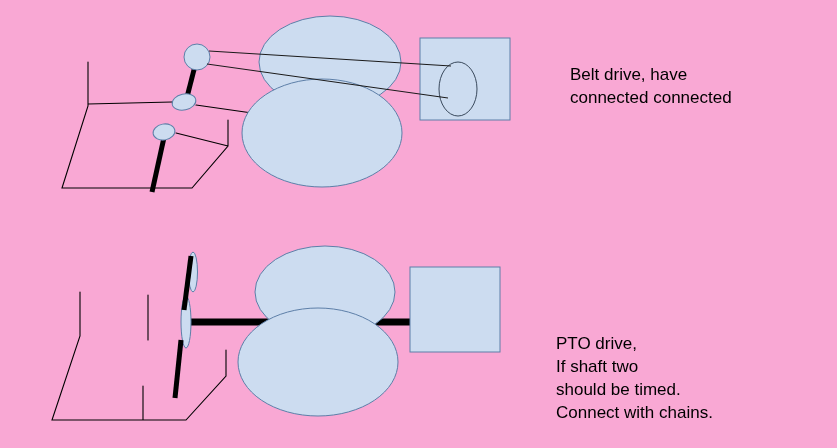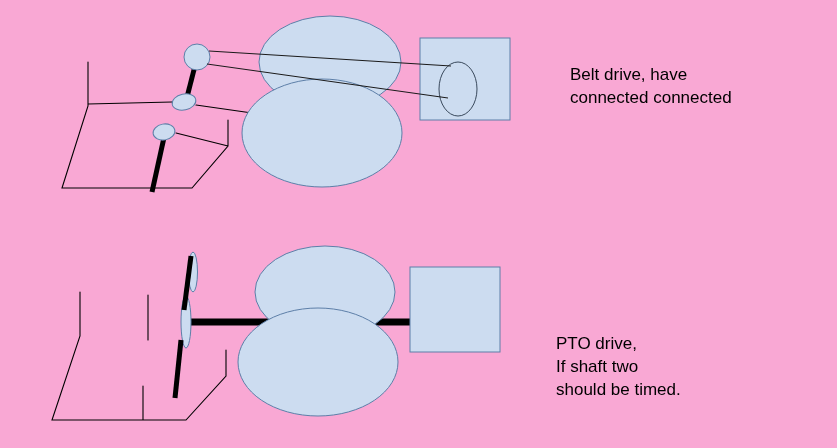--- a/index.html
+++ b/index.html
@@ -78,15 +78,16 @@
 
   <div class="caption caption-top">
     <div class="caption-line">Belt drive, have</div>
     <div class="caption-line">connected connected</div>
   </div>
 
   <div class="caption caption-bottom">
     <div class="caption-line">PTO drive,</div>
     <div class="caption-line">If shaft two</div>
     <div class="caption-line">should be timed.</div>
+    <div class="caption-line">Connect with chains.</div>
   </div>
 
 </div>
 
 </body></html>

